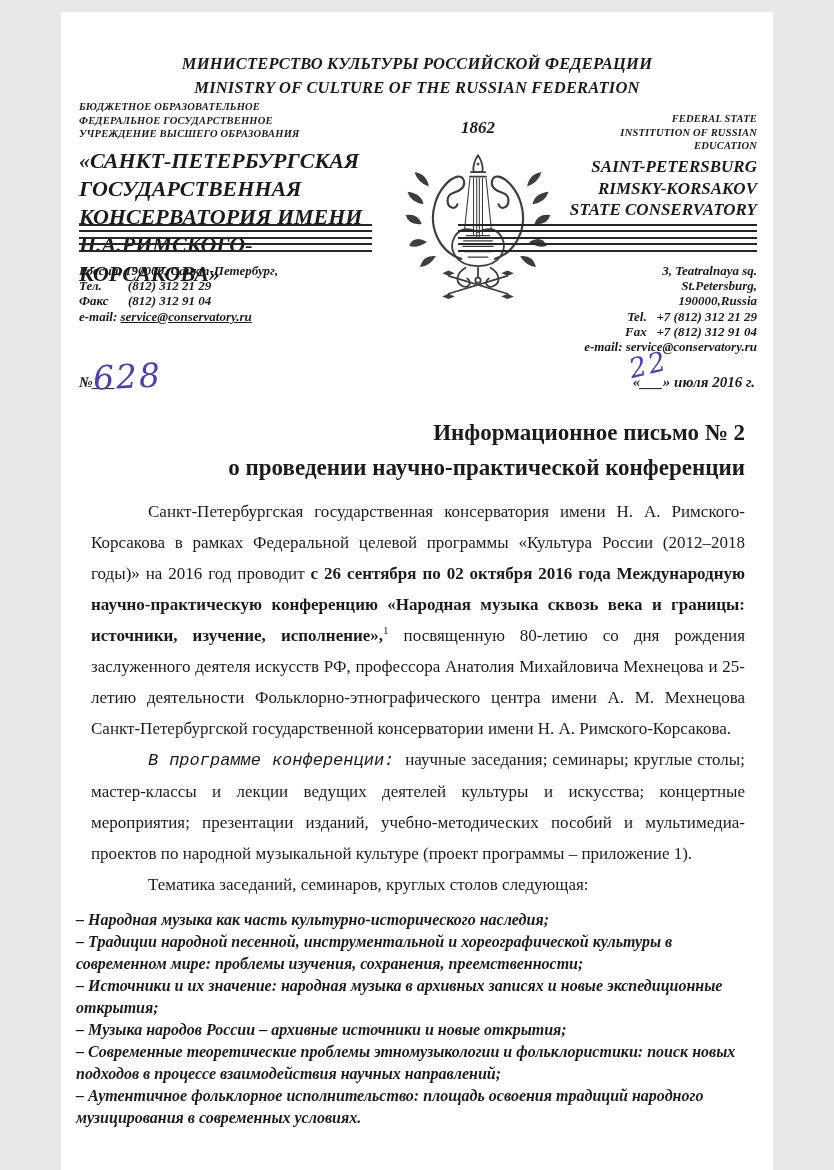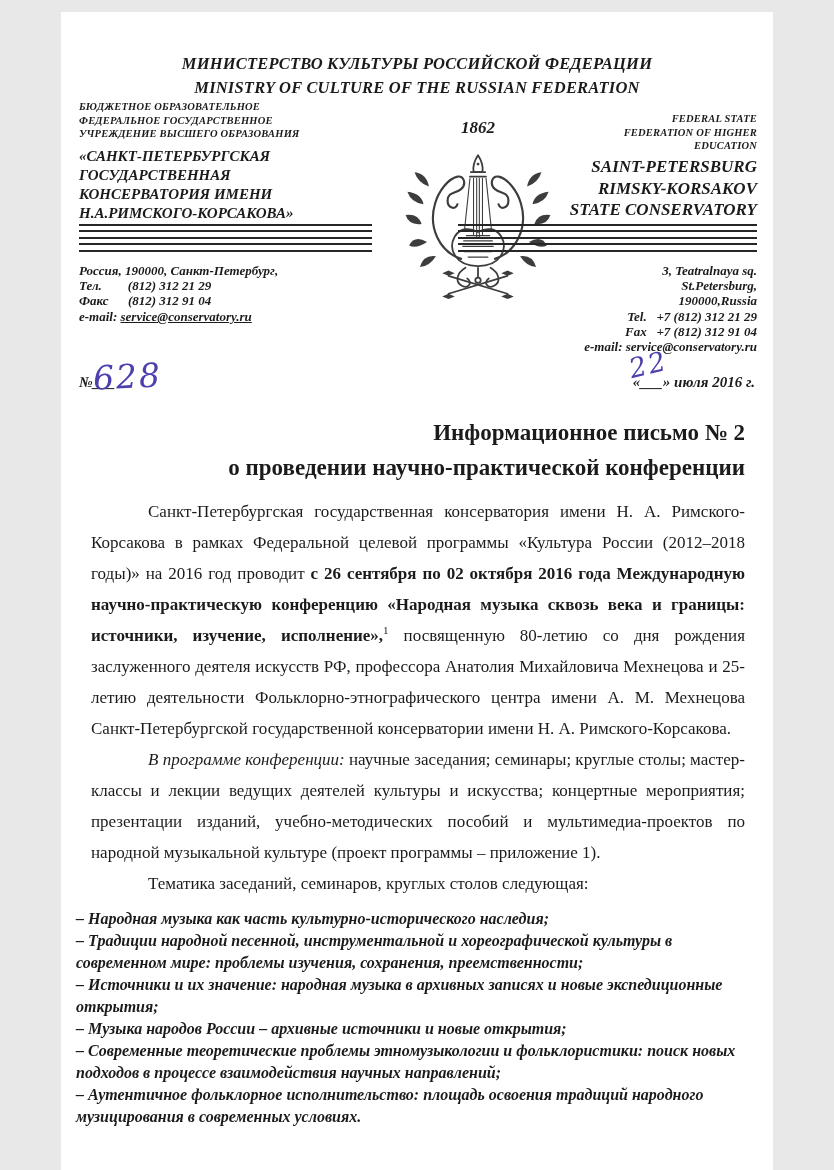--- a/index.html
+++ b/index.html
@@ -8,21 +8,21 @@
     background:#ffffff;color:#1b1b1b;
     font-family:"Liberation Serif","DejaVu Serif",serif;
     overflow:hidden;
   }
   
   .ministry{position:absolute;top:40px;left:0;right:0;text-align:center;
     font-weight:bold;font-style:italic;font-size:16.5px;line-height:1.45;letter-spacing:.2px;}
   .org-left{position:absolute;top:88px;left:18px;width:305px;
     font-weight:bold;font-style:italic;}
   .org-left .small{font-size:10.5px;line-height:1.3;letter-spacing:.2px;}
-  .org-left .large{font-size:15px;line-height:1.28;margin-top:6px;}
+  .org-left .large{font-size:22px;line-height:1.28;margin-top:6px;}
   .org-right{position:absolute;top:100px;right:16px;width:300px;text-align:right;
     font-weight:bold;font-style:italic;}
   .org-right .small{font-size:10.5px;line-height:1.3;letter-spacing:.2px;}
   .org-right .large{font-size:17px;line-height:1.28;margin-top:3px;}
   .center-emblem{position:absolute;top:106px;left:327px;width:180px;text-align:center;}
   .year{font-weight:bold;font-style:italic;font-size:17px;}
   .center-emblem svg{margin-top:10px;}
   
   .staff{position:absolute;top:212px;height:28px;}
   .staff-left{left:18px;width:293px;}
@@ -122,21 +122,21 @@
         <path d="M118,162 l-7,3 7,3 7,-3 Z"></path>
         <path d="M52,142 l-7,-3 7,-3 7,3 Z"></path>
         <path d="M118,142 l-7,-3 7,-3 7,3 Z"></path>
       </g>
     </svg>
   </div>
 
   <div class="org-right">
     <div class="small">
         <div>FEDERAL STATE</div>
-        <div>FEDERATION OF HIGHER</div>
+        <div>INSTITUTION OF RUSSIAN</div>
         <div>EDUCATION</div>
       </div>
     <div class="large">
         <div>SAINT-PETERSBURG</div>
         <div>RIMSKY-KORSAKOV</div>
         <div>STATE CONSERVATORY</div>
       </div>
   </div>
 
   <div class="staff staff-left">
@@ -190,21 +190,21 @@
     </div>
   </div>
 
   <div class="letter">
     <div class="title">
       <div>Информационное письмо № 2</div>
       <div>о проведении научно-практической конференции</div>
     </div>
 
     <p class="para"><span>Санкт-Петербургская государственная консерватория имени Н. А. Римского-Корсакова в рамках Федеральной целевой программы «Культура России (2012–2018 годы)» на 2016 год проводит </span><span style="font-weight: bold;">с 26 сентября по 02 октября 2016 года Международную научно-практическую конференцию «Народная музыка сквозь века и границы: источники, изучение, исполнение»,</span><sup>1</sup><span> посвященную 80-летию со дня рождения заслуженного деятеля искусств РФ, профессора Анатолия Михайловича Мехнецова и 25-летию деятельности Фольклорно-этнографического центра имени А. М. Мехнецова Санкт-Петербургской государственной консерватории имени Н. А. Римского-Корсакова.</span></p>
-    <p class="para"><span style="font-style: italic;">В программе конференции: </span><span>научные заседания; семинары; круглые столы; мастер-классы и лекции ведущих деятелей культуры и искусства; концертные мероприятия; презентации изданий, учебно-методических пособий и мультимедиа-проектов по народной музыкальной культуре (проект программы – приложение 1).</span></p>
+    <p class="para"><span style="font-style: italic; font-family: Liberation Mono, monospace;">В программе конференции: </span><span>научные заседания; семинары; круглые столы; мастер-классы и лекции ведущих деятелей культуры и искусства; концертные мероприятия; презентации изданий, учебно-методических пособий и мультимедиа-проектов по народной музыкальной культуре (проект программы – приложение 1).</span></p>
     <p class="para"><span>Тематика заседаний, семинаров, круглых столов следующая:</span></p>
 
     <div class="topics">
         <div class="topic">– Народная музыка как часть культурно-исторического наследия;</div>
         <div class="topic">– Традиции народной песенной, инструментальной и хореографической культуры в современном мире: проблемы изучения, сохранения, преемственности;</div>
         <div class="topic">– Источники и их значение: народная музыка в архивных записях и новые экспедиционные открытия;</div>
         <div class="topic">– Музыка народов России – архивные источники и новые открытия;</div>
         <div class="topic">– Современные теоретические проблемы этномузыкологии и фольклористики: поиск новых подходов в процессе взаимодействия научных направлений;</div>
         <div class="topic">– Аутентичное фольклорное исполнительство: площадь освоения традиций народного музицирования в современных условиях.</div>
       </div>

